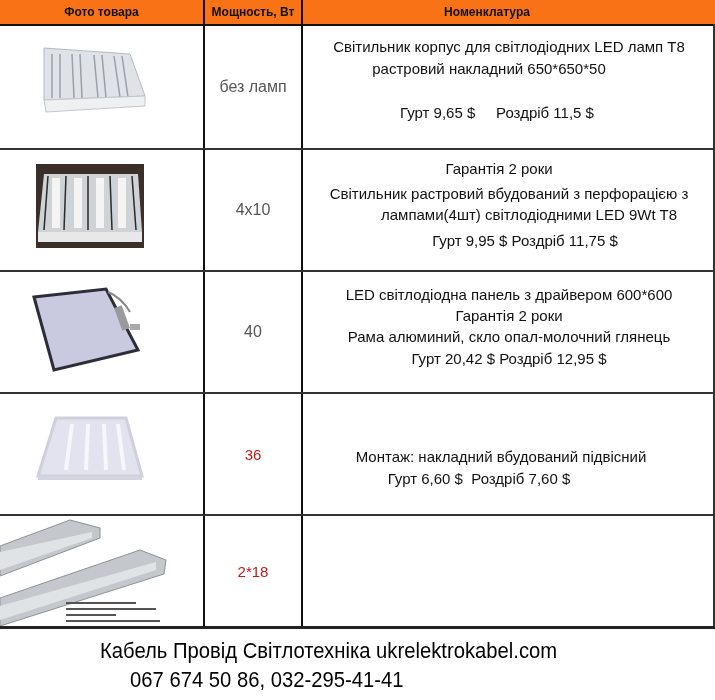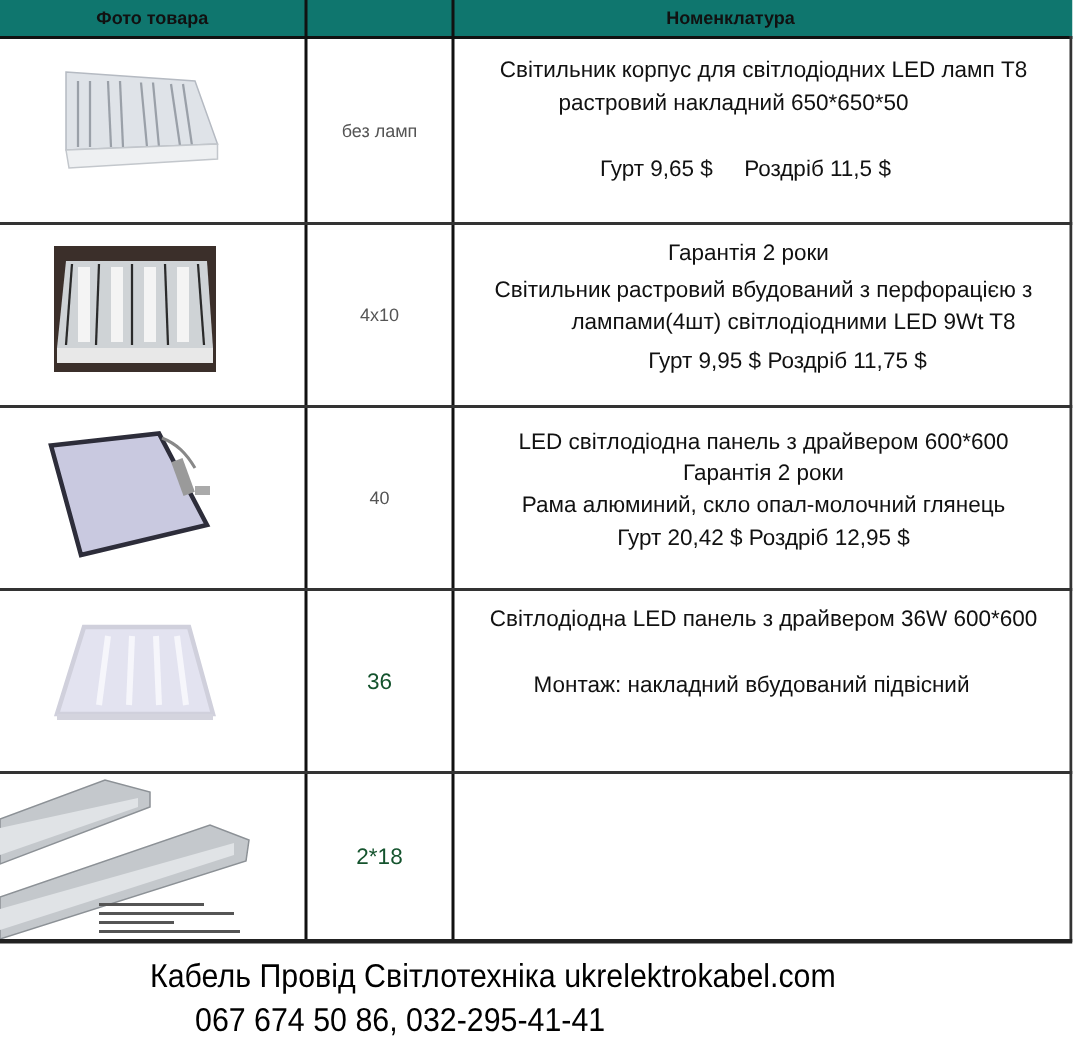--- a/index.html
+++ b/index.html
@@ -1,37 +1,38 @@
 <!DOCTYPE html>
 <html><head>
 <meta charset="utf-8">
 <style>
   html, body { margin: 0; padding: 0; background: #ffffff; }
   body { width: 715px; height: 700px; position: relative; overflow: hidden; font-family: "Liberation Sans", sans-serif; color: #000; }
   .table { position: absolute; left: 0; top: 0; width: 715px; }
-  .header { position: absolute; left: 0; top: 0; width: 715px; height: 24px; background: #0f766e; border-bottom: 2px solid #111; }
+  .header { position: absolute; left: 0; top: 0; width: 715px; height: 24px; background: #f97316; border-bottom: 2px solid #111; }
   .hcell { position: absolute; top: 0; height: 24px; line-height: 24px; text-align: center; font-size: 12px; font-weight: bold; color: #111; }
   .vline { position: absolute; width: 2px; background: #111; }
   .row { position: absolute; left: 0; width: 715px; border-bottom: 2px solid #333; }
   .photo { position: absolute; left: 0; top: 0; width: 203px; height: 100%; }
   .power { position: absolute; left: 205px; top: 0; width: 96px; height: 100%; display: flex; align-items: center; justify-content: center; }
-  .power span { font-size: 12px; color: #555; }
-  .power span.big { font-size: 15px; color: #14532d; }
+  .power span { font-size: 16px; color: #555; }
+  .power span.big { font-size: 15px; color: #b91c1c; }
   .desc { position: absolute; left: 303px; top: 0; width: 412px; height: 100%; }
   .line { position: absolute; left: 0; width: 412px; text-align: center; font-size: 15px; color: #111; white-space: nowrap; }
   .footer1 { position: absolute; left: 100px; top: 638px; font-size: 22px; color: #000; white-space: nowrap; transform: scaleX(0.92); transform-origin: left; }
   .footer2 { position: absolute; left: 130px; top: 667px; font-size: 22px; color: #000; white-space: nowrap; transform: scaleX(0.92); transform-origin: left; }
   svg { display: block; }
 </style>
 </head>
 <body>
 
 <div class="table">
   <div class="header">
     <div class="hcell" style="left:0;width:203px;">Фото товара</div>
+    <div class="hcell" style="left:205px;width:96px;">Мощность, Вт</div>
     <div class="hcell" style="left:303px;width:368px;">Номенклатура</div>
   </div>
 
   <div class="vline" style="left:203px;top:0;height:628px;"></div>
   <div class="vline" style="left:301px;top:0;height:628px;"></div>
   <div class="vline" style="left:713px;top:24px;height:604px;background:#333;"></div>
 
   <div class="row" style="top:26px;height:122px;">
     <div class="photo">
       <svg width="203" height="122" viewBox="0 0 203 122">
@@ -121,22 +122,22 @@
           <line x1="104" y1="30" x2="106" y2="76"></line>
             <line x1="118" y1="30" x2="124" y2="76"></line>
         </g>
         <rect x="38" y="82" width="104" height="4" fill="#d4d4de"></rect>
       </svg>
     </div>
     <div class="power">
         <span class="big">36</span>
       </div>
     <div class="desc">
-      <div class="line" style="top:10px;">Світлодіодна LED панель з драйвером 36W 600*600</div>
       <div class="line" style="top:54px;left:-8px;">Монтаж: накладний вбудований підвісний</div>
+      <div class="line" style="top:76px;left:-30px;white-space:pre;">Гурт 6,60 $  Роздріб 7,60 $</div>
     </div>
   </div>
 
   <div class="row" style="top:516px;height:110px;border-bottom:3px solid #222;">
     <div class="photo">
       <svg width="203" height="110" viewBox="0 0 203 110">
         <polygon points="0,30 70,4 100,12 100,22 0,60" fill="#c4c8cc" stroke="#8c9196"></polygon>
         <polygon points="0,36 92,16 92,22 0,54" fill="#e0e3e6"></polygon>
         <polygon points="0,82 140,34 166,44 164,58 0,110" fill="#c4c8cc" stroke="#8c9196"></polygon>
         <polygon points="0,90 156,46 156,54 0,104" fill="#e0e3e6"></polygon>

